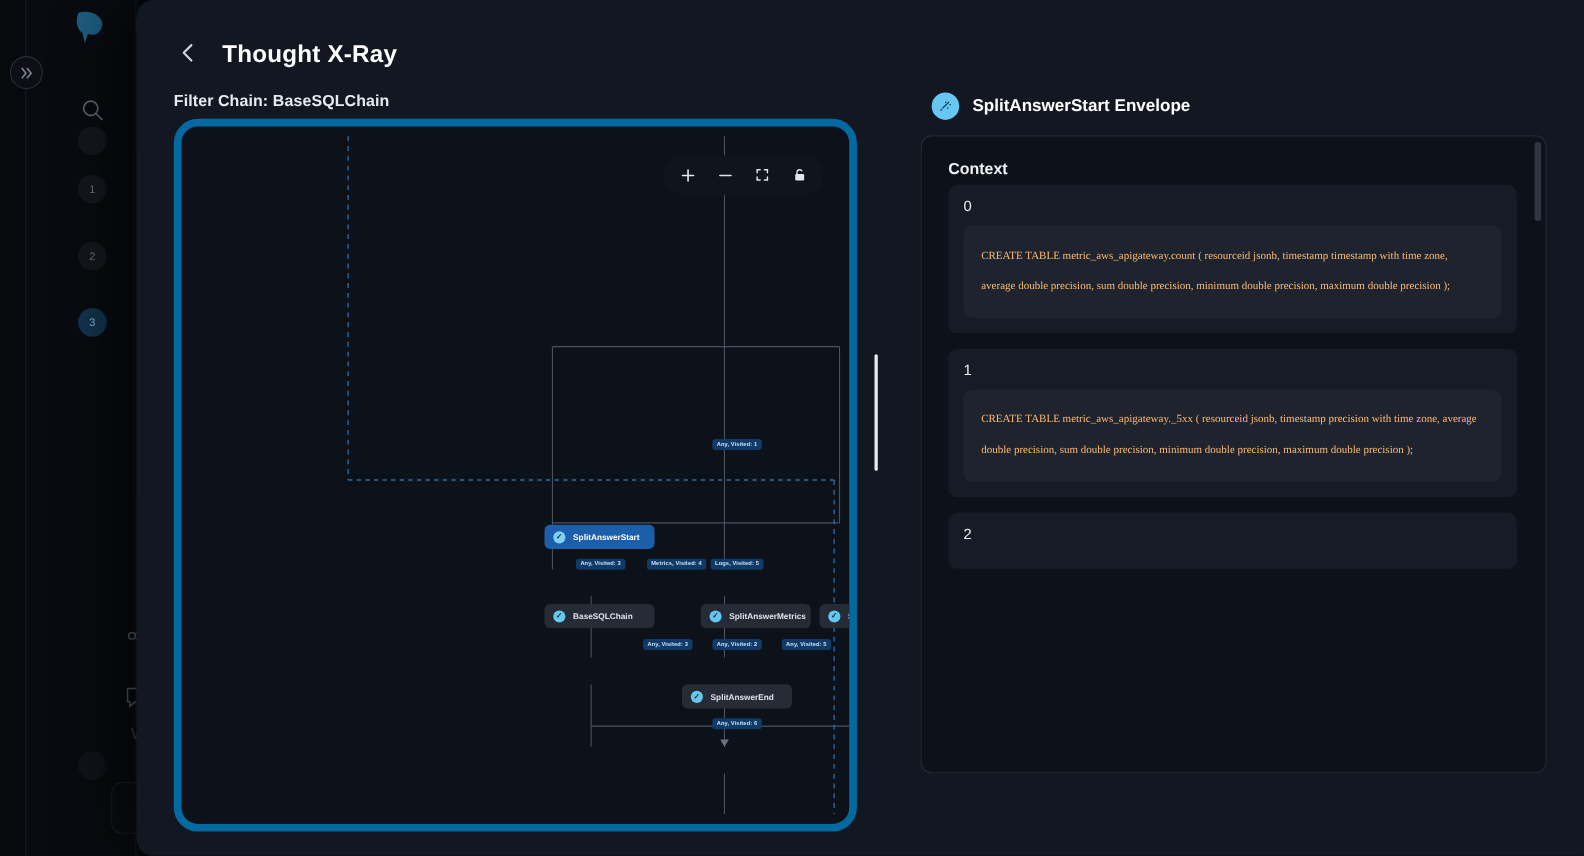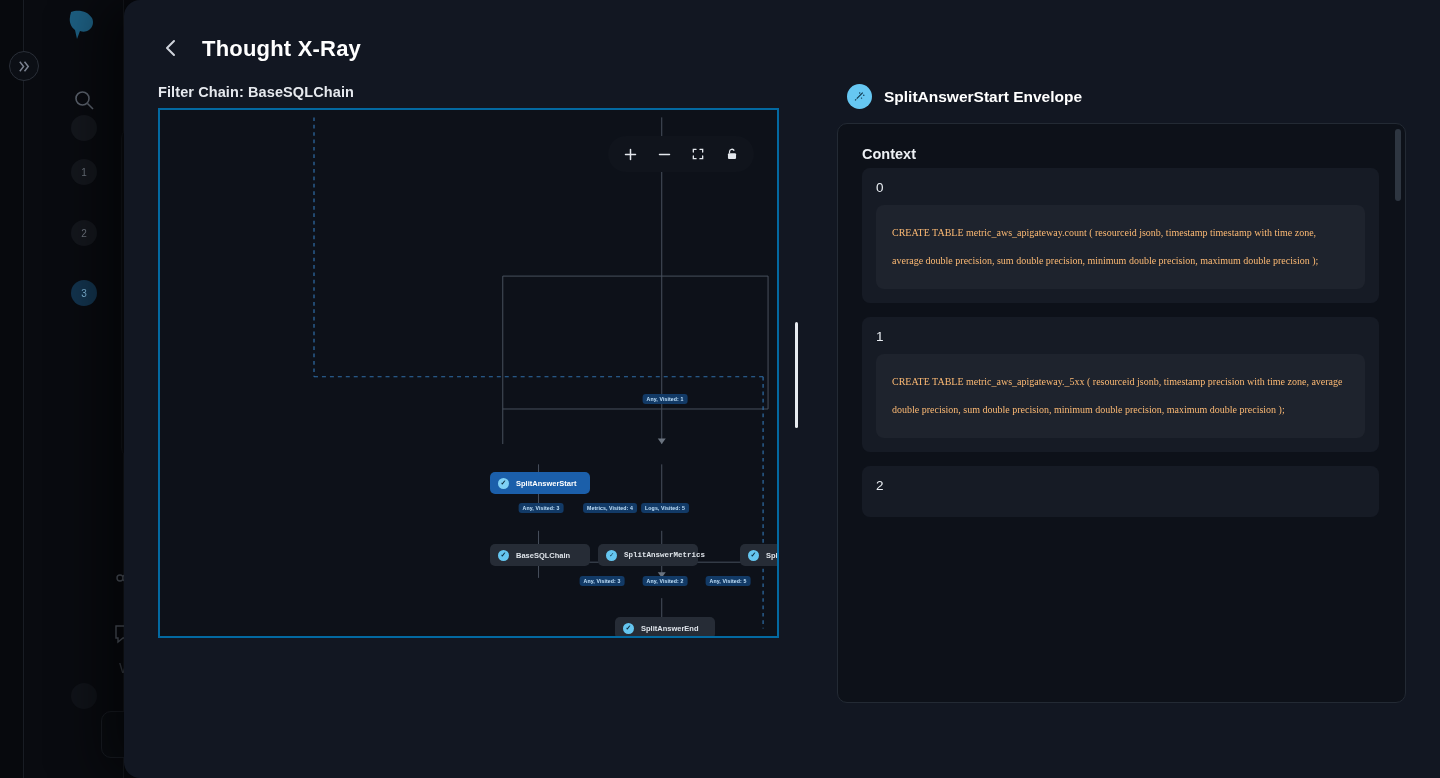--- a/index.html
+++ b/index.html
@@ -106,24 +106,24 @@
     display: flex; padding: 0 34px 0 34px; margin-top: 22px; height: 690px;
   }
 
   
   .left-col { width: 621px; flex: 0 0 621px; }
   .chain-label {
     font-size: 14.5px; font-weight: bold; color: #e6e9ee;
     margin-bottom: 8px; letter-spacing: .1px;
   }
   .graph-canvas {
-    position: relative; height: 530px;
+    position: relative; height: 648px;
     background: #0d1119;
-    border: 2px solid #0369a1;
-    border-radius: 0;
+    border: 7px solid #0369a1;
+    border-radius: 22px;
     overflow: hidden;
   }
 
   .graph-controls {
     position: absolute; right: 23px; top: 26px;
     display: flex; align-items: center; gap: 6px;
     background: #10141c; border-radius: 20px;
     padding: 5px 8px; z-index: 6;
   }
   .gc-btn {
@@ -388,21 +388,21 @@
 
         <div id="node-layer">
             <div class="gnode active" style="left: 330px; top: 362px; width: 100px;">
               <span class="nico">✓</span>
               <span>SplitAnswerStart</span>
             </div>
             <div class="gnode" style="left: 330px; top: 434px; width: 100px;">
               <span class="nico">✓</span>
               <span>BaseSQLChain</span>
             </div>
-            <div class="gnode" style="left: 438px; top: 434px; width: 100px; font-family: Liberation Mono, monospace;">
+            <div class="gnode" style="left: 472px; top: 434px; width: 100px;">
               <span class="nico">✓</span>
               <span>SplitAnswerMetrics</span>
             </div>
             <div class="gnode" style="left: 580px; top: 434px; width: 100px;">
               <span class="nico">✓</span>
               <span>SplitAnswerLogs</span>
             </div>
             <div class="gnode" style="left: 455px; top: 507px; width: 100px;">
               <span class="nico">✓</span>
               <span>SplitAnswerEnd</span>

